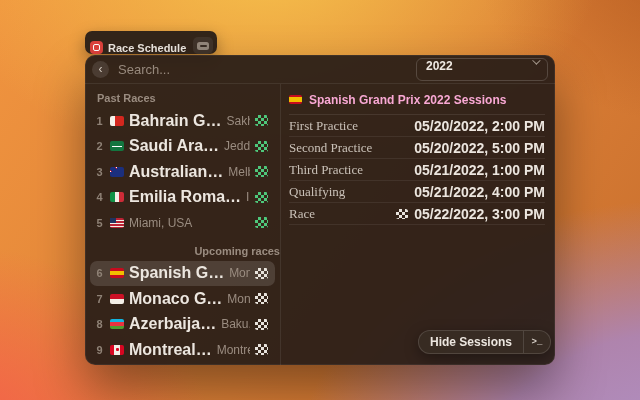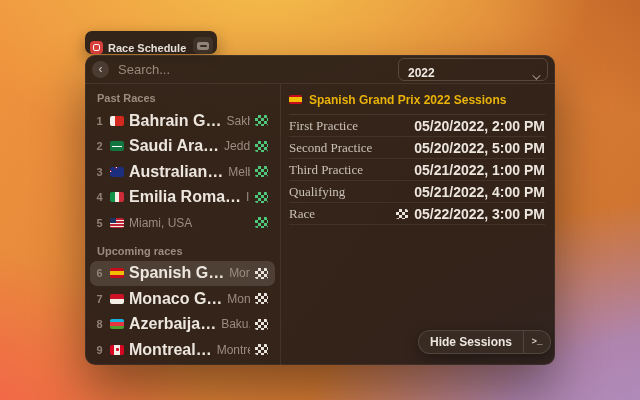--- a/index.html
+++ b/index.html
@@ -44,32 +44,32 @@
 
   
   .hdr { height:29px; display:flex; align-items:center; padding:0 7px 0 7px;
     border-bottom:1px solid rgba(255,255,255,.08); }
   .back-btn { width:17px; height:17px; border-radius:50%; background:rgba(255,255,255,.11);
     display:flex; align-items:center; justify-content:center; flex:none; }
   .back-btn span { color:#d4cbc1; font-size:12px; line-height:1; margin-top:-1px; }
   .search-input { flex:1; margin-left:9px; background:transparent; border:none; outline:none;
     font-family:inherit; font-size:13px; color:#efe9e2; }
   .search-input::placeholder { color:#97897d; }
-  .year-dd { width:150px; height:23px; border:1px solid rgba(255,255,255,.17); border-radius:6px;
-    display:flex; align-items:flex-end; padding:0 9px; flex:none; }
+  .year-dd { width:132px; height:23px; border:1px solid rgba(255,255,255,.17); border-radius:6px;
+    display:flex; align-items:flex-start; padding:0 9px; flex:none; }
   .year-dd .val { font-size:12px; font-weight:700; color:#efe9e2; flex:1; }
   .dd-chev { width:6px; height:6px; border-right:1.5px solid #a79a8e; border-bottom:1.5px solid #a79a8e;
     transform:rotate(45deg) translateY(-2px); }
 
   
   .body { display:flex; height:281px; }
   .sidebar { width:196px; flex:none; border-right:1px solid rgba(255,255,255,.08);
     padding-top:8px; overflow:hidden; }
   .section-label { font-size:11px; font-weight:600; color:#9a8c80; margin:0 0 4px 12px; }
-  .section-label.second { margin-top:9px; }
+  .section-label.second { margin-top:9px;text-align:right; }
   .row { height:25.5px; display:flex; align-items:center; gap:5px;
     margin:0 5px; padding:0 7px 0 4px; border-radius:7px; }
   .row.selected { background:rgba(255,255,255,.13); }
   .row .num { width:11px; text-align:center; font-size:11px; font-weight:600; color:#8f8276; flex:none; }
   .row .title { font-size:16px; font-weight:600; color:#ece6df; white-space:nowrap; }
   .row .sub { font-size:12px; color:#9a8c80; white-space:nowrap; overflow:hidden; flex:1; }
   .row .checker { margin-left:auto; }
 
   
   .flag { width:14px; height:10px; border-radius:2px; flex:none; background-size:cover; position:relative; }
@@ -94,21 +94,21 @@
       linear-gradient(45deg,var(--c) 25%,transparent 25% 75%,var(--c) 75%),
       linear-gradient(45deg,var(--c) 25%,transparent 25% 75%,var(--c) 75%);
     background-size:6px 6px; background-position:0 0,3px 3px; }
   .checker.green { --c:#4ec87b; }
   .checker.white { --c:#e8e3dc; }
 
   
   .detail { flex:1; padding:8px 10px 0 8px; position:relative; }
   .detail-hdr { display:flex; align-items:center; gap:7px; height:15px; margin-bottom:7px; }
   .detail-hdr .flag { width:13px; height:9px; }
-  .detail-title { font-size:12px; font-weight:600; color:#eab308; white-space:nowrap; }
+  .detail-title { font-size:12px; font-weight:600; color:#f9a8d4; white-space:nowrap; }
   .sessions { border-top:1px solid rgba(255,255,255,.09); }
   .sess-row { height:22px; display:flex; align-items:center;
     border-bottom:1px solid rgba(255,255,255,.07); gap:6px; }
   .sess-label { font-size:13px; color:#c9c0b7; flex:1; white-space:nowrap;font-family:Liberation Serif, serif; }
   .sess-row .checker { width:12px; height:10px; }
   .sess-val { font-size:14px; font-weight:700; color:#ece6df; white-space:nowrap; }
 
   
   .action-bar { position:absolute; right:4px; bottom:11px; height:24px;
     display:flex; align-items:stretch; background:rgba(56,43,35,.97);

